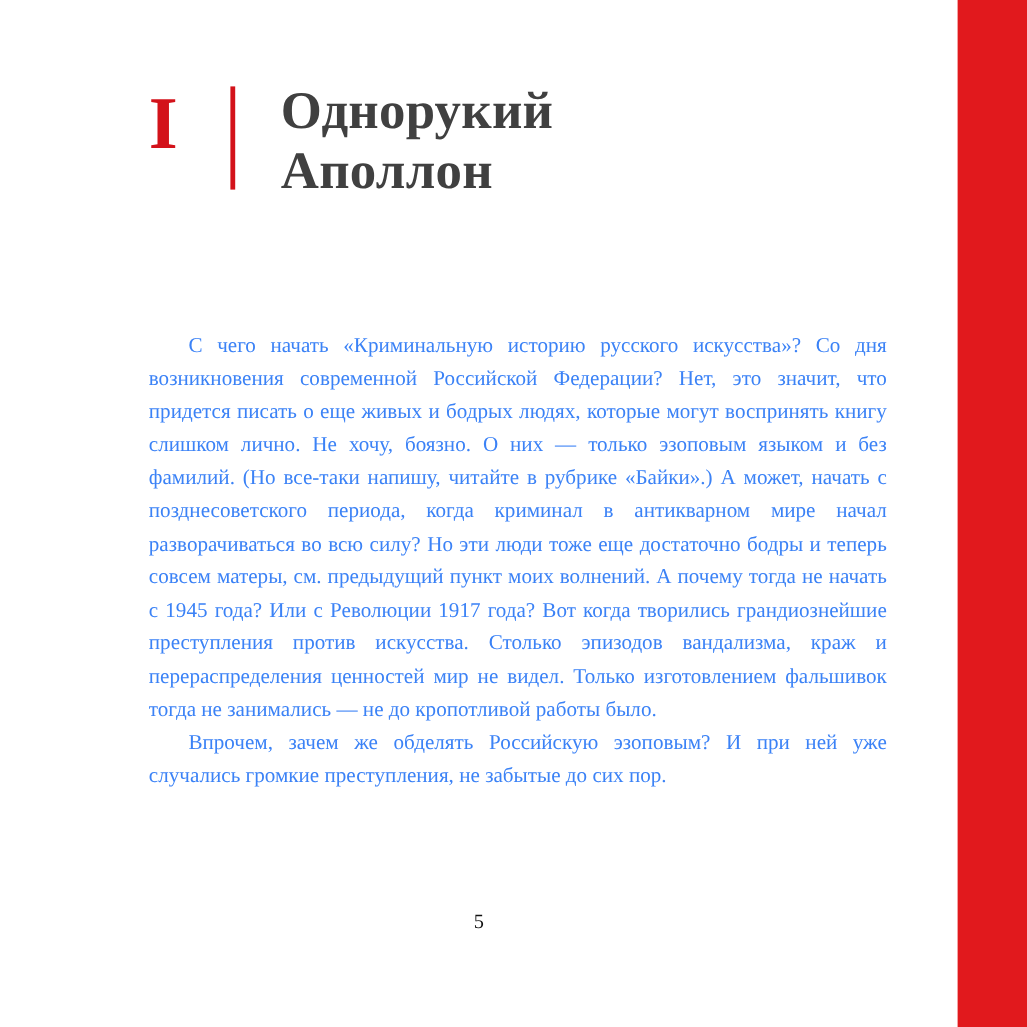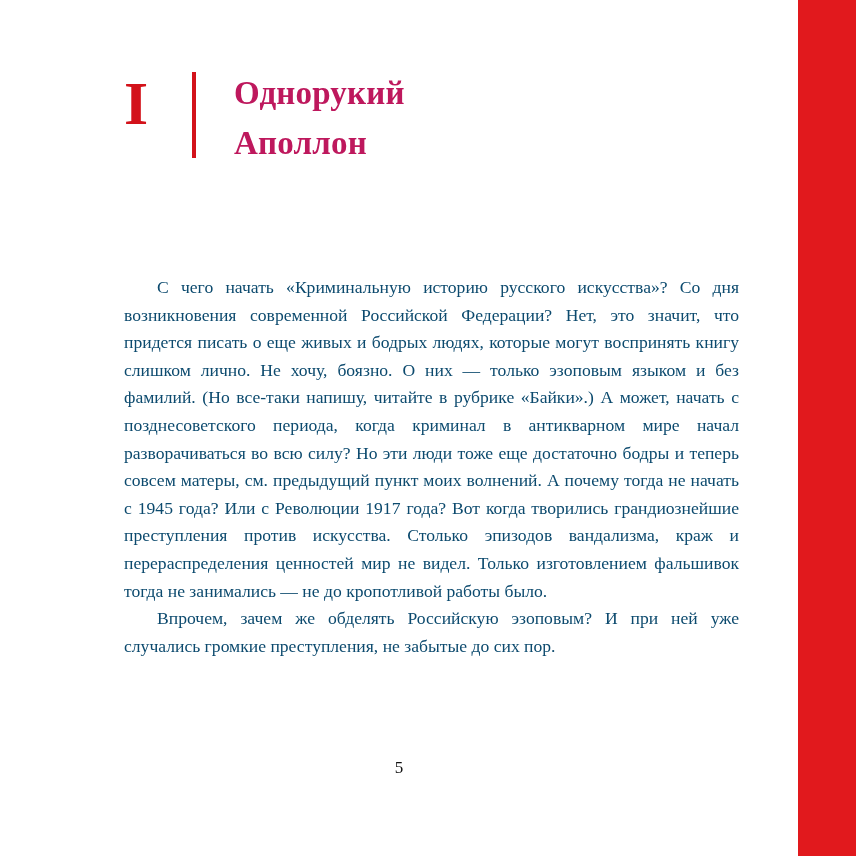--- a/index.html
+++ b/index.html
@@ -62,37 +62,37 @@
     height: 86px;
     background: #d3121a;
     margin-left: 26px;
     margin-right: 38px;
     margin-top: 4px;
     flex: 0 0 auto;
   }
   .chapter-title {
     font-family: "Liberation Serif", serif;
     font-weight: bold;
-    font-size: 33px;
+    font-size: 44px;
     line-height: 50px;
-    color: #be185d;
+    color: #404040;
     letter-spacing: 0.2px;
     white-space: pre-line;
   }
 
   
   .body-text {
     position: absolute;
     left: 124px;
     top: 274px;
     width: 615px;
     font-family: "Liberation Serif", serif;
     font-size: 17.6px;
     line-height: 27.6px;
-    color: #0c4a6e;
+    color: #3b82f6;
     text-align: justify;
     text-justify: inter-word;
     hyphens: manual;
   }
   .body-text p {
     margin: 0;
     text-indent: 33px;
   }
 
   

